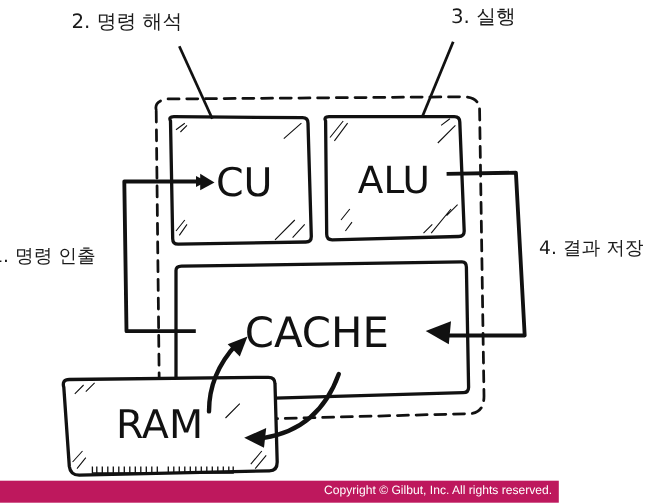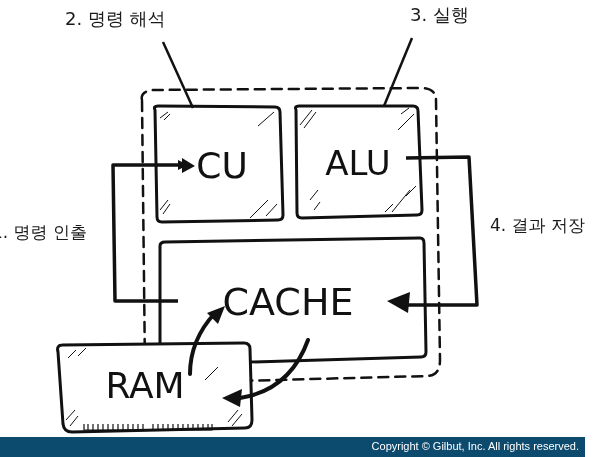--- a/index.html
+++ b/index.html
@@ -1,20 +1,20 @@
 <!DOCTYPE html>
 <html><head>
   <meta charset="utf-8">
   <style>
     html, body { margin: 0; padding: 0; background: #ffffff; }
     body { width: 600px; height: 457px; position: relative; overflow: hidden; font-family: "DejaVu Sans", sans-serif; }
     #diagram { position: absolute; left: 0; top: 0; width: 600px; height: 437px; }
     .lbl { font-family: "DejaVu Sans", sans-serif; fill: #1a1a1a; }
     .box-text { font-family: "DejaVu Sans", sans-serif; fill: #111111; font-weight: normal; }
-    .footer { position: absolute; left: 0; top: 437px; width: 585px; height: 20px; background: #0c4a6e; }
+    .footer { position: absolute; left: 0; top: 437px; width: 508px; height: 20px; background: #be185d; }
     .footer-text { position: absolute; right: 6px; top: 3px; font-family: "Liberation Sans", sans-serif; font-size: 11px; color: #ffffff; white-space: nowrap; }
   </style>
 </head>
 <body>
 
 <svg id="diagram" viewBox="0 0 600 437" xmlns="http://www.w3.org/2000/svg">
   <defs>
     <marker id="arrowhead" markerWidth="10" markerHeight="10" refX="7" refY="5" orient="auto" markerUnits="userSpaceOnUse">
       <path d="M0,0 L10,5 L0,10 Z" fill="#111"></path>
     </marker>

